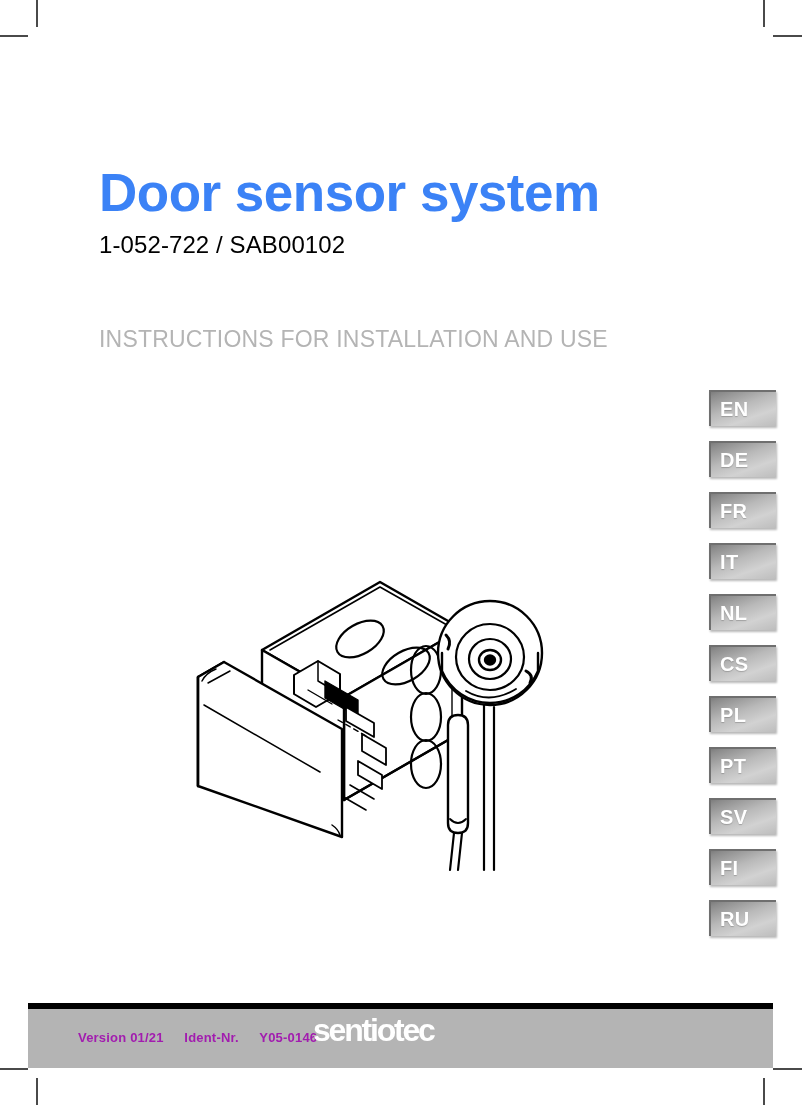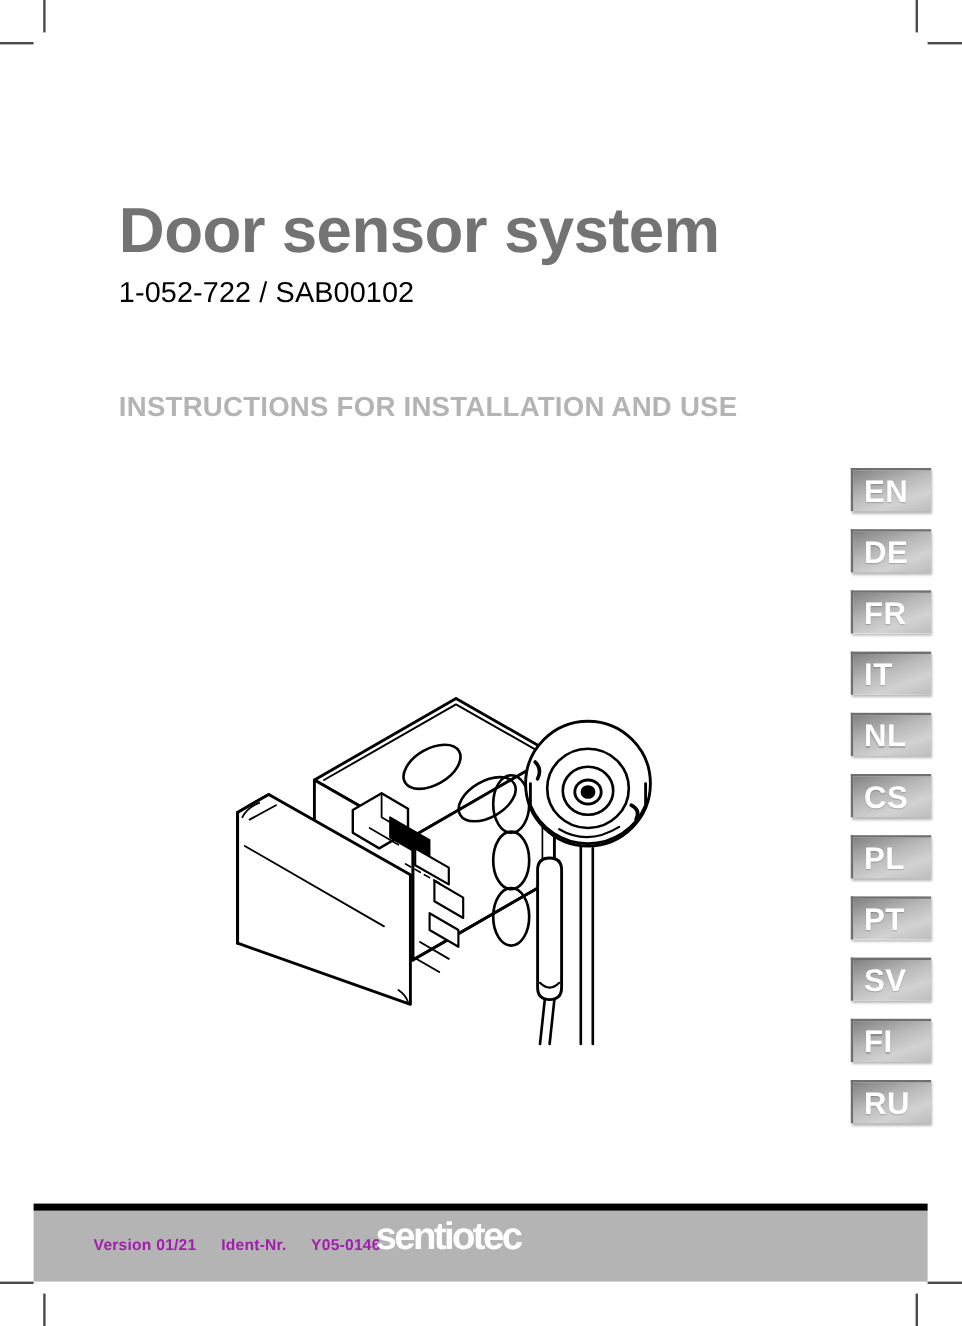--- a/index.html
+++ b/index.html
@@ -38,42 +38,42 @@
     position: absolute;
     left: 99px;
     top: 165px;
     width: 620px;
   }
   .doc-title {
     margin: 0;
     font-size: 53px;
     font-weight: bold;
     letter-spacing: -0.5px;
-    color: #737373;
+    color: #3b82f6;
     line-height: 1.05;
     white-space: nowrap;
   }
   .doc-subtitle {
     margin: 10px 0 12px 0;
     font-size: 24px;
     font-weight: normal;
     color: #000000;
     letter-spacing: 0.1px;
   }
 
   .instructions-block {
     position: absolute;
     left: 99px;
     top: 324px;
     width: 640px;
   }
   .instructions-line {
     margin: 0;
     font-size: 23px;
-    font-weight: bold;
+    font-weight: normal;
     color: #b4b4b4;
     letter-spacing: 0.2px;
     line-height: 1.38;
     white-space: nowrap;
   }
 
   
   .lang-tabs {
     position: absolute;
     left: 709px;
@@ -93,21 +93,21 @@
                 #bdbdbd 100%);
     border-top: 2px solid #6f6f6f;
     border-left: 2px solid #6f6f6f;
     box-shadow: 1px 2px 2px rgba(0,0,0,0.28);
     box-sizing: border-box;
     display: flex;
     align-items: center;
   }
   .lang-tab-label {
     color: #ffffff;
-    font-size: 26px;
+    font-size: 20px;
     font-weight: bold;
     letter-spacing: 0.4px;
     padding-left: 9px;
     text-shadow: 0 1px 1px rgba(0,0,0,0.20);
   }
 
   
   .illustration {
     position: absolute;
     left: 190px;

